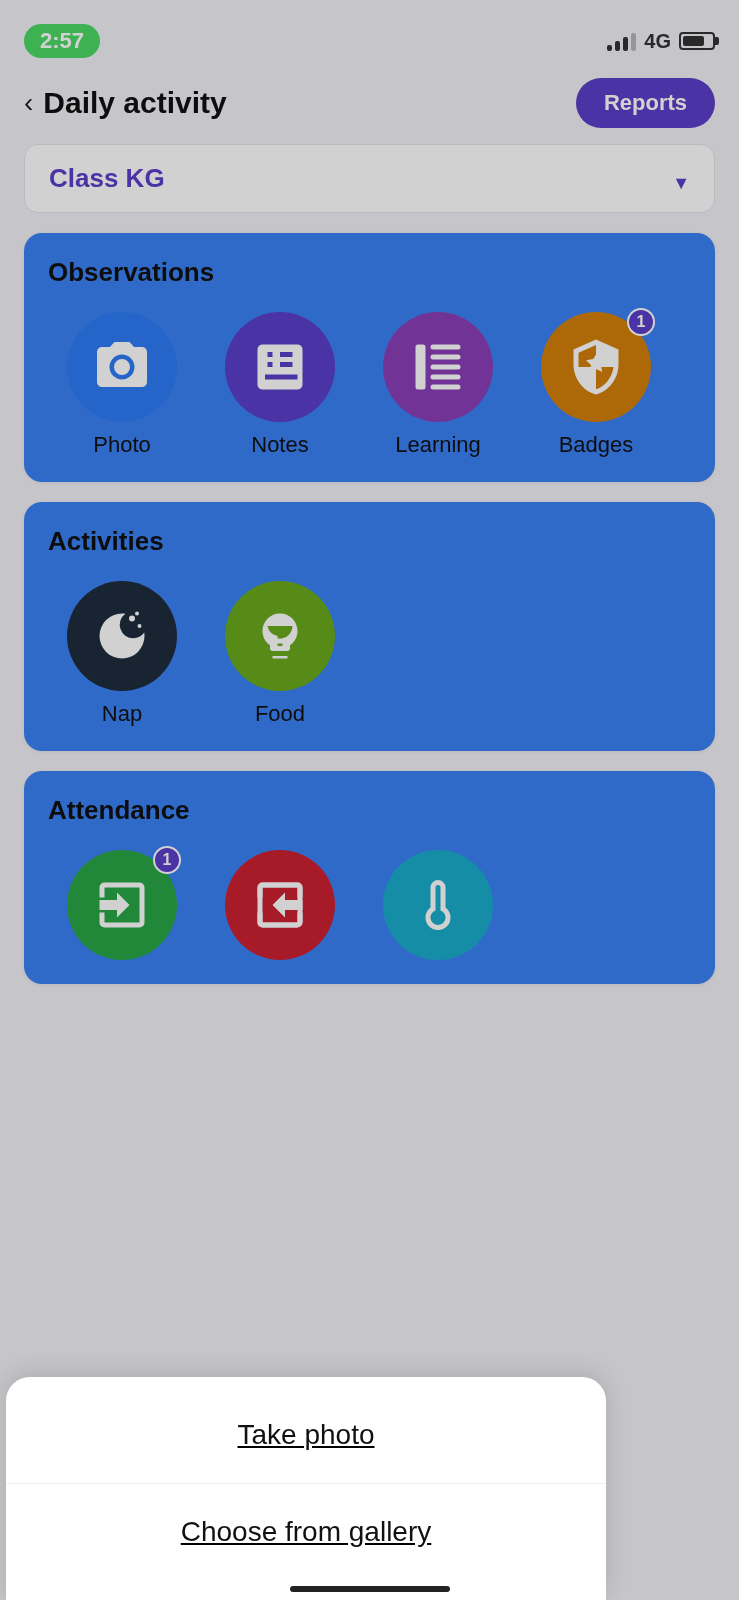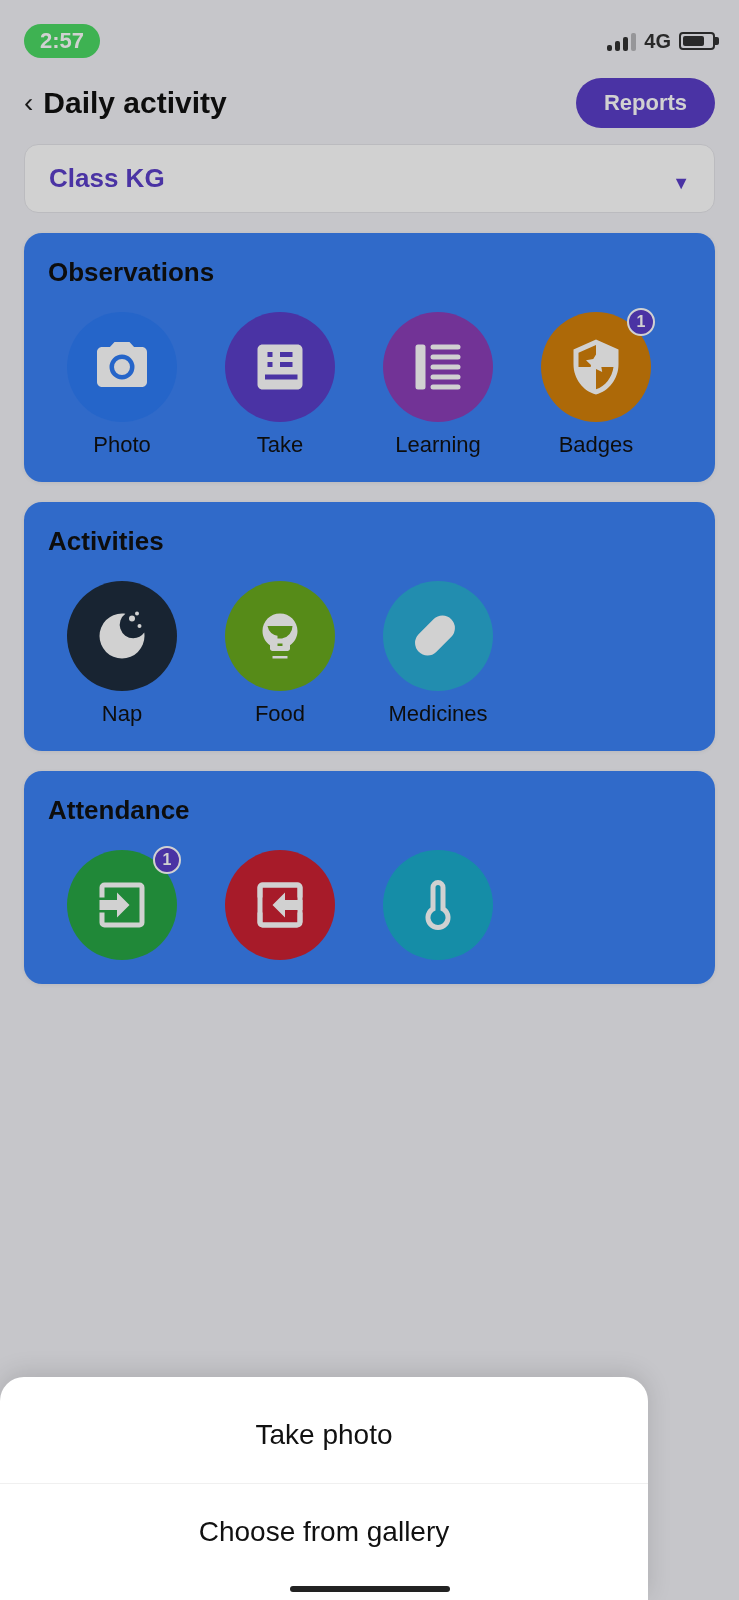--- a/index.html
+++ b/index.html
@@ -213,23 +213,24 @@
     .bg-gold { background: #c8951a; }
     .bg-red { background: #cc3322; }
     .bg-green2 { background: #28a745; }
     .bg-red2 { background: #cc2233; }
     .bg-cyan { background: #1aadcc; }
 
     
     .overlay {
       position: fixed;
       bottom: 0;
-      left: 0;
-      width: 648px;
+      left: 6px;
+      width: 600px;
       z-index: 100;
+      text-decoration: underline;
     }
     .bottom-sheet {
       background: white;
       border-radius: 24px 24px 0 0;
       padding: 10px 0 20px 0;
       box-shadow: 0 -4px 24px rgba(0,0,0,0.13);
     }
     .bottom-sheet-item {
       display: flex;
       align-items: center;
@@ -313,21 +314,21 @@
       </div>
       <span class="icon-label">Photo</span>
     </div>
 
     <div class="icon-item">
       <div class="icon-circle bg-purple">
         <svg viewBox="0 0 24 24">
           <path d="M19 3H5c-1.1 0-2 .9-2 2v14c0 1.1.9 2 2 2h14c1.1 0 2-.9 2-2V5c0-1.1-.9-2-2-2zm-7 3h5v2h-5V6zm0 4h5v2h-5v-2zm-5-4h2v2H7V6zm0 4h2v2H7v-2zm-1 5h13v2H6v-2z"></path>
         </svg>
       </div>
-      <span class="icon-label">Take</span>
+      <span class="icon-label">Notes</span>
     </div>
 
     <div class="icon-item">
       <div class="icon-circle bg-violet">
         <svg viewBox="0 0 24 24">
           <path d="M4 5h2v2H4zm0 4h2v2H4zm0 4h2v2H4zM4 17h2v2H4zm4-12h12v2H8zm0 4h12v2H8zm0 4h12v2H8zm0 4h12v2H8z" opacity="0"></path>
           <rect x="3" y="3" width="4" height="18" rx="1"></rect>
           <rect x="9" y="3" width="12" height="2" rx="1"></rect>
           <rect x="9" y="7" width="12" height="2" rx="1"></rect>
           <rect x="9" y="11" width="12" height="2" rx="1"></rect>
@@ -372,29 +373,20 @@
     <div class="icon-item">
       <div class="icon-circle bg-green">
         <svg viewBox="0 0 24 24">
           <path d="M12 3C8.13 3 5 6.13 5 10c0 2.38 1.19 4.47 3 5.74V17c0 .55.45 1 1 1h6c.55 0 1-.45 1-1v-1.26c1.81-1.27 3-3.36 3-5.74 0-3.87-3.13-7-7-7zm1 13h-2v-1h2v1zm0-3H11v-1.09A5.01 5.01 0 0 1 7 8h10a5.01 5.01 0 0 1-4 4.91V13z"></path>
           <path d="M9 20h6v1H9z"></path>
         </svg>
       </div>
       <span class="icon-label">Food</span>
     </div>
 
-    <div class="icon-item">
-      <div class="icon-circle bg-teal">
-        <svg viewBox="0 0 24 24">
-          <path d="M4.22 11.29l6.07-6.07a5 5 0 0 1 7.07 7.07l-6.07 6.07a5 5 0 0 1-7.07-7.07zm8.49-.71L10 13.29l2.71-2.71z"></path>
-          <path d="M10 8.5h4v7h-4z" transform="rotate(-45 12 12)" fill="rgba(255,255,255,0.4)"></path>
-        </svg>
-      </div>
-      <span class="icon-label">Medicines</span>
-    </div>
 
 
 
   </div>
 </div>
 
 <div class="card" style="padding-bottom: 14px;">
   <div class="card-title">Attendance</div>
   <div class="icon-grid">
 

